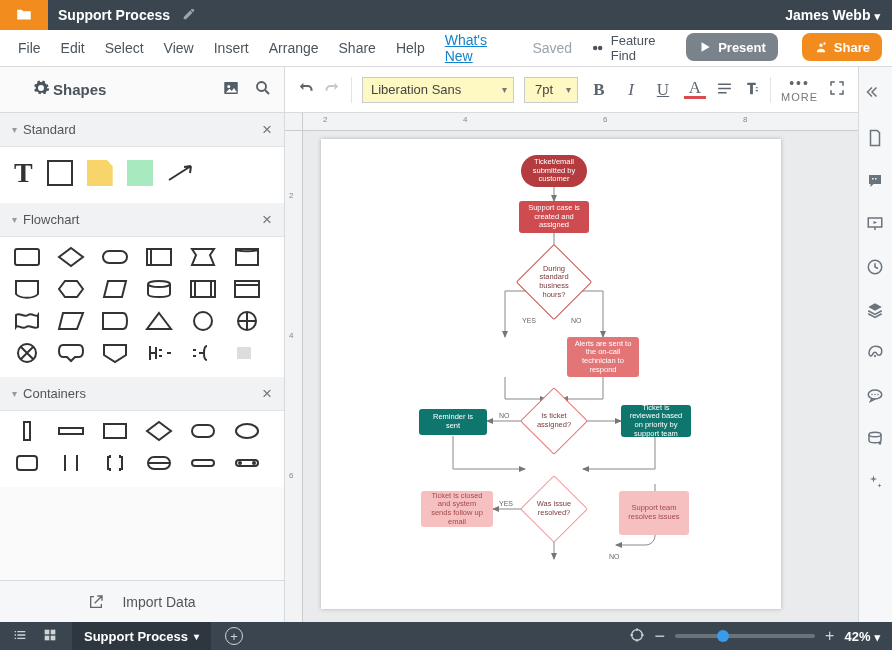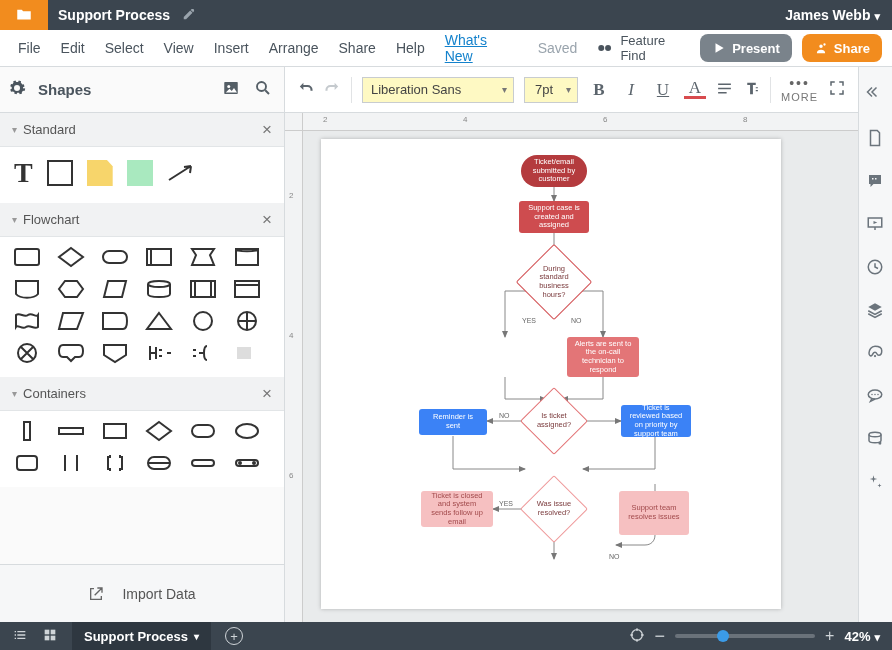--- a/index.html
+++ b/index.html
@@ -11,49 +11,49 @@
   .doc-title { padding:0 10px; font-weight:600; font-size:14px;}
   .pencil svg { width:14px; height:14px; fill:#9aa4ad; margin-left:2px;}
   .topbar .spacer { flex:1;}
   .user { padding:0 12px; font-weight:600; font-size:14px;}
   .caret-down::after { content:"▾"; margin-left:4px; font-size:11px;}
   
   .menubar { height:37px; display:flex; align-items:center; padding:0 10px 0 18px; border-bottom:1px solid #d7dbde; gap:20px; color:#4a545d;}
   .menubar .item { cursor:pointer; font-size:14px;}
   .whatsnew { color:#1482cc; text-decoration:underline;}
   .saved { color:#9aa4ad;}
-  .menubar .right { margin-left:auto; display:flex; align-items:center; gap:10px;}
+  .menubar .right { margin-left:auto; display:flex; align-items:flex-start; gap:24px;}
   .feature-find { display:flex; align-items:center; gap:6px; font-size:13px; color:#4a545d;}
   .feature-find svg{width:18px;height:14px;fill:#4a545d;}
   .btn { height:28px; border-radius:8px; padding:0 12px; display:flex; align-items:center; gap:6px; font-weight:600; font-size:13px; color:#fff;}
   .btn.present { background:#7a838b;}
   .btn.share { background:#f28c1e;}
   .btn svg{width:14px;height:14px;fill:#fff;}
   
-  .panelhdr { height:46px; border-bottom:1px solid #d7dbde; display:flex; align-items:center; padding:0 12px 0 8px; gap:12px;}
+  .panelhdr { height:46px; border-bottom:1px solid #d7dbde; display:flex; align-items:center; padding:0 12px 0 32px; gap:3px;}
   .panelhdr .title { font-weight:600; font-size:15px; color:#4a545d; display:flex; align-items:center; gap:8px;}
   .gear svg{width:18px;height:18px;fill:#4a545d;}
   .panelhdr .pushright{margin-left:auto; display:flex; gap:14px;}
   .iconbtn svg{width:18px;height:18px;fill:#545e66;}
   
   .main { display:flex; height:calc(650px - 30px - 37px - 28px); }
   .left { width:302px; border-right:1px solid #d7dbde; display:flex; flex-direction:column; background:#fafafa;}
   .section-h { height:34px; display:flex; align-items:center; padding:0 12px; font-size:13px; color:#555; background:#f1f2f3; border-bottom:1px solid #e2e5e7; font-weight:500;}
   .section-h::before { content:"▾"; color:#999; margin-right:6px; font-size:10px;}
   .section-h .close{ margin-left:auto; color:#777; font-size:17px;}
   .shape-grid { padding:8px 12px 12px; display:flex; flex-wrap:wrap; gap:8px 14px; background:#fff;}
   .shape-grid div{ width:30px; height:24px; display:flex; align-items:center; justify-content:center;}
   .shape-grid svg{ width:28px; height:22px; fill:none; stroke:#333; stroke-width:2;}
   .std-row { padding:10px 14px 14px; display:flex; gap:14px; align-items:center; background:#fff;}
   .std-row .T { font-family: Georgia, serif; font-size:28px; font-weight:600;}
   .sq { width:26px; height:26px; border:2px solid #333; background:#fff;}
   .note { width:26px; height:26px; background:#f7d56b; clip-path: polygon(0 0, 78% 0, 100% 24%, 100% 100%, 0 100%);}
   .grn { width:26px; height:26px; background:#a9e9bf;}
   .arrow svg{width:30px;height:20px;fill:#333;}
-  .importbar { margin-top:auto; height:58px; border-top:1px solid #d7dbde; display:flex; align-items:center; justify-content:center; gap:18px; background:#f6f7f8; color:#555; font-size:14px;}
+  .importbar { margin-top:auto; height:42px; border-top:1px solid #d7dbde; display:flex; align-items:center; justify-content:center; gap:18px; background:#f6f7f8; color:#555; font-size:14px;}
   .importbar svg{width:16px;height:16px;fill:none;stroke:#666;stroke-width:2;}
   
   .center{ flex:1; display:flex; flex-direction:column; background:#fff; position:relative;}
   .fmtbar { height:46px; border-bottom:1px solid #d7dbde; display:flex; align-items:center; padding:0 12px; gap:10px;}
   .fmtbar svg{width:17px;height:17px;fill:#5c656d;}
   .disabled svg{fill:#c5cace;}
   .sep{width:1px;height:26px;background:#e1e3e5;}
   .combo { height:26px; border:1px solid #c8ccd0; padding:0 22px 0 8px; display:flex; align-items:center; font-size:13px; color:#444; position:relative; background:#fef9c3;}
   .combo::after{content:"▾"; position:absolute; right:6px; font-size:10px; color:#777;}
   .font-combo{width:152px;}
@@ -74,21 +74,21 @@
   .rail{ width:36px; background:#f6f7f8; border-left:1px solid #d7dbde; display:flex; flex-direction:column; align-items:center; padding-top:10px; gap:22px;}
   .rail .collapse{height:30px;display:flex;align-items:center;}
   .rail svg{width:18px;height:18px;fill:#6b747c;}
   
   .node{position:absolute; font-size:7.5px; color:#fff; text-align:center; display:flex; align-items:center; justify-content:center; line-height:1.15; padding:3px 6px;}
   .pill{border-radius:16px;}
   .rect{border-radius:3px;}
   .c1{background:#b43b3e;}
   .c2{background:#ce4c4f;}
   .c3{background:#e37577;}
-  .c4{background:#3b82f6;}
+  .c4{background:#0f766e;}
   .c5{background:#f6c0c1; color:#a24a4c;}
   .diamond { position:absolute;}
   .diamond .shape{ width:100%; height:100%; border:1.5px solid; transform:rotate(45deg); background:#fff; border-radius:2px;}
   .diamond .lbl{ position:absolute; inset:0; display:flex; align-items:center; justify-content:center; font-size:7.5px; color:#7a3a3c; text-align:center; line-height:1.15; padding:0 6px;}
   .edge-lbl{position:absolute; font-size:7px; color:#666; background:transparent;}
   
   .bottombar{position:absolute; left:0; right:0; bottom:0; height:28px; background:#3b454f; display:flex; align-items:center; color:#cfd4d8; padding:0 12px; gap:14px;}
   .bottombar svg{width:16px;height:16px;fill:#cfd4d8;}
   .tab{ background:#2e3740; height:28px; padding:0 12px; display:flex; align-items:center; color:#fff; font-weight:600;}
   .tab::after{content:"▾"; margin-left:6px; font-size:10px;}

